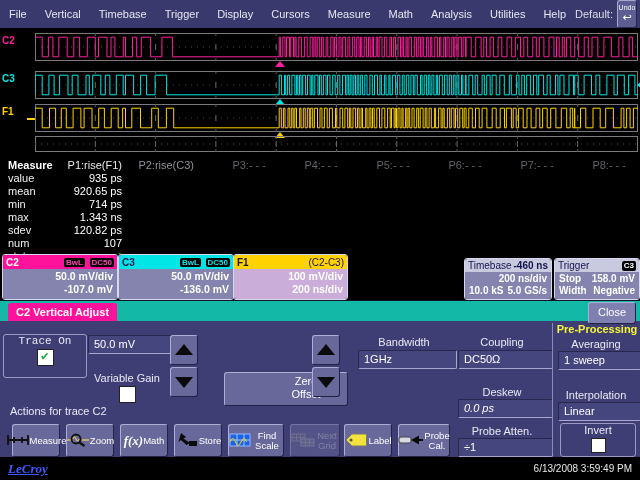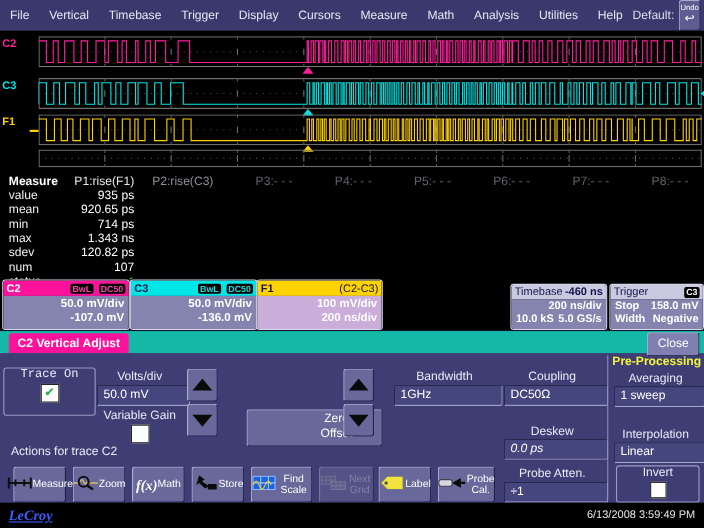--- a/index.html
+++ b/index.html
@@ -409,21 +409,21 @@
     <div id="tab-c2">C2 Vertical Adjust</div>
     <div id="close-btn" class="btn">Close</div>
   </div>
 
   <div class="grpbox" style="left:3px;top:33px;width:82px;height:42px;font-family:Liberation Mono, monospace;">
     <div>Trace On</div>
     <div class="chk">✔</div>
   </div>
 
   <div class="lbl" style="left:88px;top:35px;width:78px;">Volts/div</div>
-  <div class="field" style="left:88px;top:49px;width:78px;">50.0 mV</div>
+  <div class="field" style="left:88px;top:34px;width:78px;">50.0 mV</div>
   <div class="lbl" style="left:88px;top:71px;width:78px;">Variable Gain</div>
   <div class="chk" style="position:absolute;left:119px;top:85px;margin:0;color:#fff;"></div>
   <div class="arrowbtn btn" style="left:170px;top:34px;">
       <div class="tri-up"></div>
     </div>
   <div class="arrowbtn btn" style="left:170px;top:66px;">
       <div class="tri-down"></div>
     </div>
 
   <div class="lbl" style="left:222px;top:35px;width:80px;margin-top:40px;">Offset</div>

